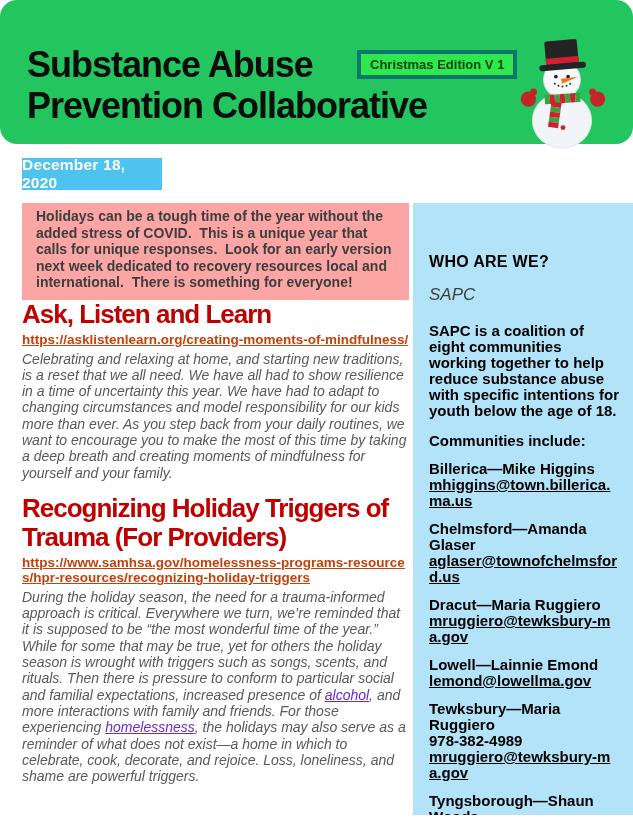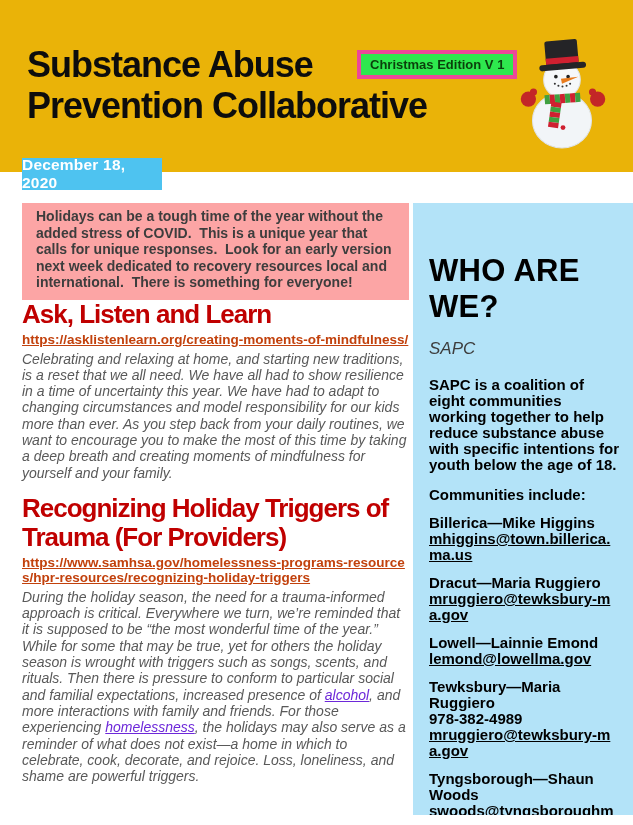--- a/index.html
+++ b/index.html
@@ -5,31 +5,32 @@
   html,body{margin:0;padding:0;}
   body{
     width:633px;height:825px;background:#ffffff;
     font-family:"Liberation Sans", sans-serif;
     position:relative;overflow:hidden;
   }
   .page{position:absolute;inset:0;}
 
   
   .header-band{
-    position:absolute;left:0;top:0;width:633px;height:172px;
-    background:#eab308;
+    position:absolute;left:0;top:0;width:633px;height:144px;
+    background:#22c55e;
+    border-radius:17px;
   }
   .page-title{
     position:absolute;left:27px;top:44px;
     font-size:36px;font-weight:bold;color:#0d0d0d;
     line-height:41px;letter-spacing:-1px;
   }
   .christmas-badge{
     position:absolute;left:357px;top:50px;
-    background:#2ee84e;border:4px solid #ec4899;
+    background:#2ee84e;border:4px solid #0f766e;
     padding:3px 9px;font-size:13px;font-weight:bold;color:#0b3f0b;
     white-space:nowrap;
   }
   .snowman{position:absolute;left:512px;top:38px;}
 
   .date-banner{
     position:absolute;left:22px;top:158px;width:140px;height:32px;
     background:#4ec3f0;color:#ffffff;font-weight:bold;font-size:15.5px;
     display:flex;align-items:center;justify-content:center;
     letter-spacing:0.2px;
@@ -61,21 +62,21 @@
     color:#6d28d9;text-decoration:underline;cursor:pointer;
   }
 
   
   .sidebar{
     position:absolute;left:413px;top:203px;width:220px;height:612px;
     background:#b3e3f8;box-sizing:border-box;
     padding:50px 12px 0 16px;overflow:hidden;
   }
   .who-heading{
-    font-size:31px;font-weight:bold;color:#000000;
+    font-size:16px;font-weight:bold;color:#000000;
     margin:0 0 14px 0;letter-spacing:0.3px;
   }
   .sapc-sub{
     font-style:italic;font-size:17px;color:#3d3d3d;margin:0 0 18px 0;
   }
   .side-text{
     font-size:15px;font-weight:bold;color:#000000;line-height:16px;
   }
   .communities-label{margin-top:14px;}
   .community{margin-top:12px;}
@@ -164,20 +165,24 @@
     <h2 class="who-heading">WHO ARE WE?</h2>
     <div class="sapc-sub">SAPC</div>
     <div class="side-text">SAPC is a coalition of eight communities working together to help reduce substance abuse with specific intentions for youth below the age of 18.</div>
     <div class="side-text communities-label">Communities include:</div>
 
     <div class="side-text community">
       <span>Billerica—Mike Higgins</span>
       <a class="community-email">mhiggins@town.billerica.ma.us</a>
     </div>
 
+    <div class="side-text community">
+      <span>Chelmsford—Amanda Glaser</span>
+      <a class="community-email">aglaser@townofchelmsford.us</a>
+    </div>
 
     <div class="side-text community">
       <span>Dracut—Maria Ruggiero</span>
       <a class="community-email">mruggiero@tewksbury-ma.gov</a>
     </div>
 
     <div class="side-text community">
       <span>Lowell—Lainnie Emond</span>
       <a class="community-email">lemond@lowellma.gov</a>
     </div>

